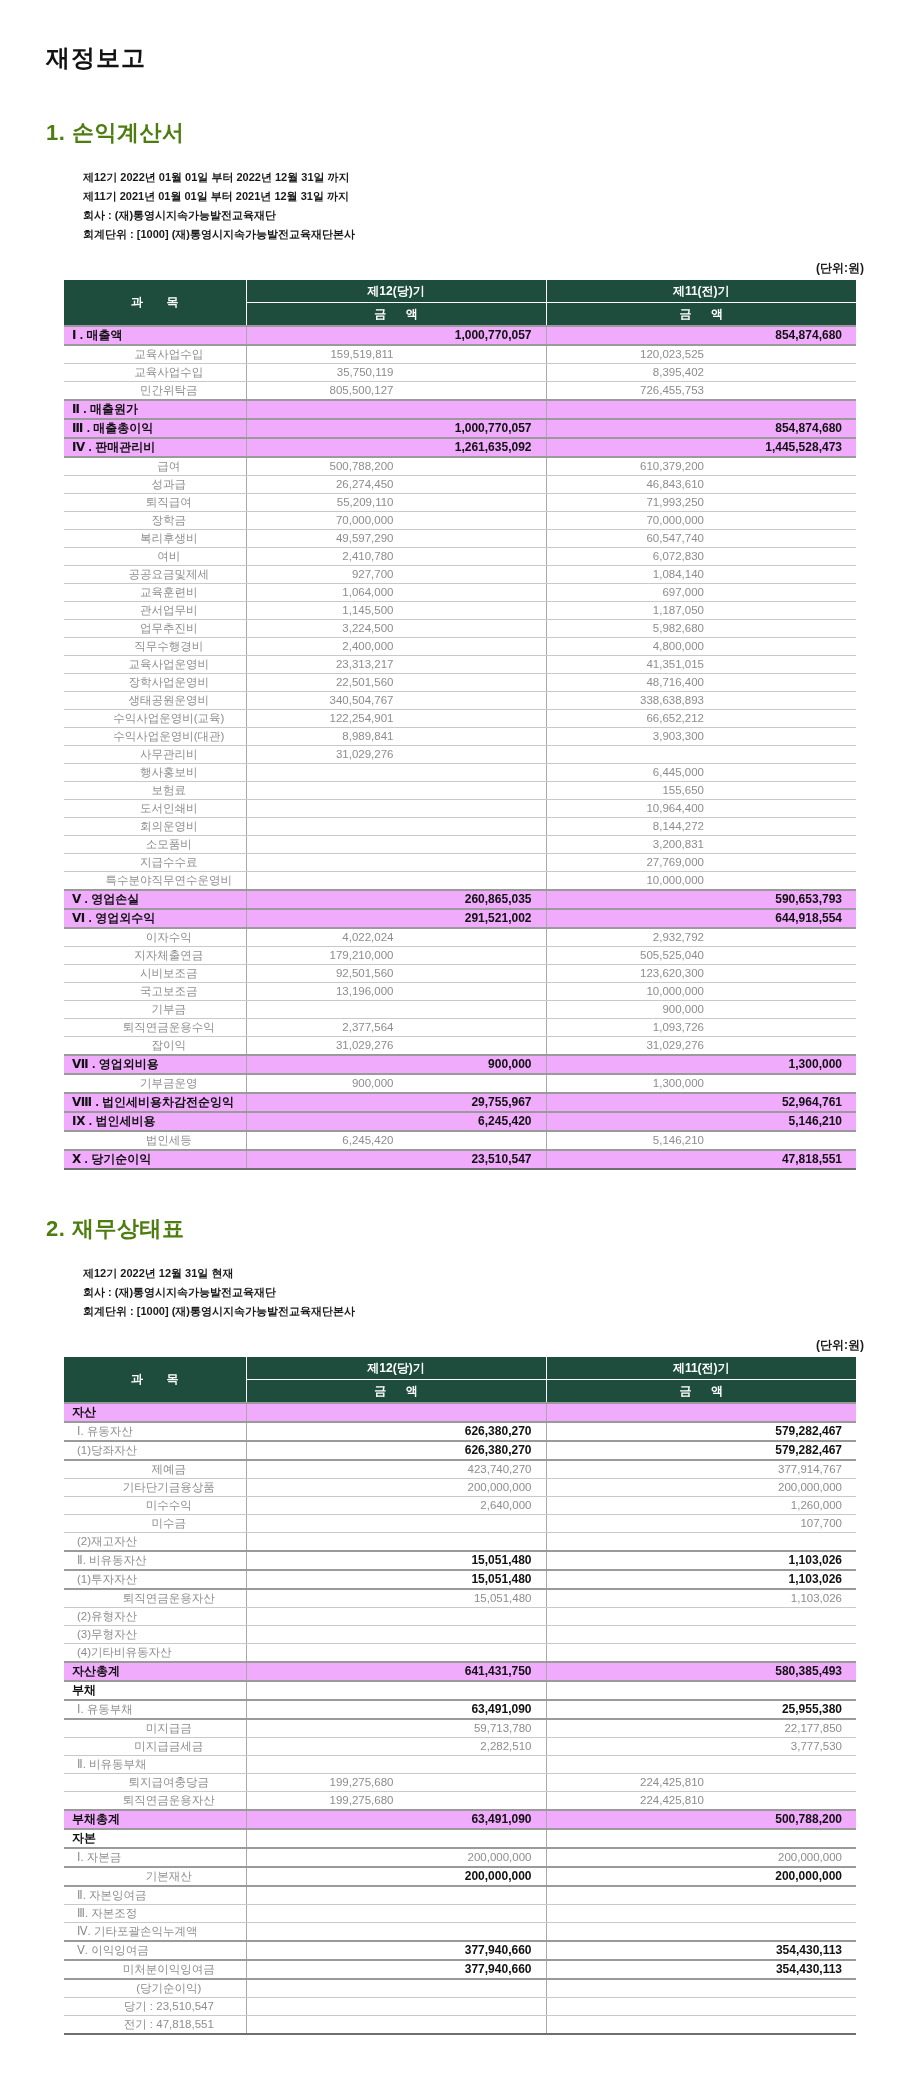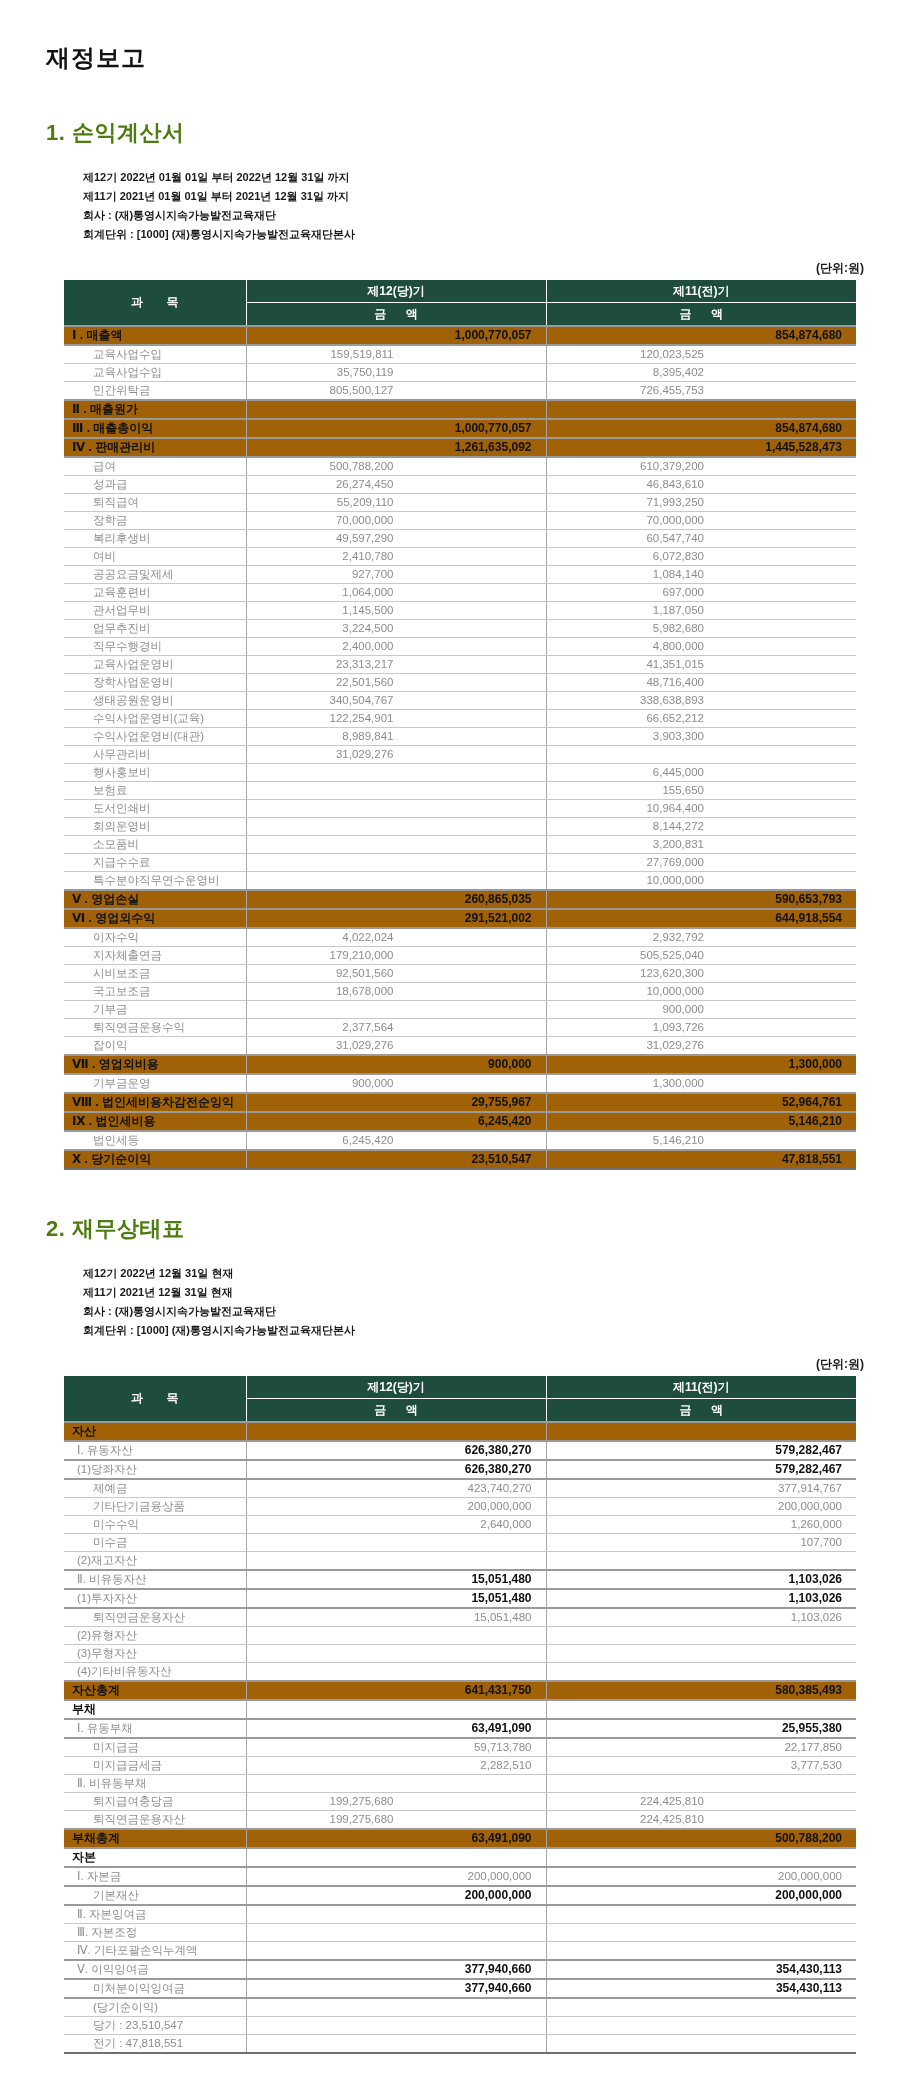--- a/index.html
+++ b/index.html
@@ -78,22 +78,22 @@
     text-align:right;
     color:#8d8d8d;
     padding-right:14px;
   }
   .fin-table td.val.pl{padding-right:152px;}
   .fin-table td.val.b{color:#111111;font-weight:bold;font-size:12px;}
   .fin-table td.lbl{color:#8d8d8d;text-align:left;}
   .fin-table td.lbl.b{color:#111111;font-weight:bold;font-size:12px;}
   .fin-table td.lbl.lv0{padding-left:8px;}
   .fin-table td.lbl.lv1{padding-left:13px;}
-  .fin-table td.lbl.lv2{padding-left:29px;}
-  tr.bg-beige{background:#a16207;padding-left:9px;}
+  .fin-table td.lbl.lv2{padding-left:29px;text-align:center;}
+  tr.bg-beige{background:#f0abfc;padding-left:9px;}
   tr.strong td{border-top:2px solid #9a9a9a;border-bottom:2px solid #9a9a9a;}
   .fin-table tbody tr:last-child td{border-bottom:2px solid #6f6f6f;}
 </style>
 </head>
 <body>
 
 <h1 class="page-title">재정보고</h1>
 
 <section class="report-section">
   <h2 class="sec-heading">1. 손익계산서</h2>
@@ -297,21 +297,21 @@
           <td class="val pl">179,210,000</td>
           <td class="val pl">505,525,040</td>
         </tr>
         <tr>
           <td class="lbl lv2">시비보조금</td>
           <td class="val pl">92,501,560</td>
           <td class="val pl">123,620,300</td>
         </tr>
         <tr>
           <td class="lbl lv2">국고보조금</td>
-          <td class="val pl">18,678,000</td>
+          <td class="val pl">13,196,000</td>
           <td class="val pl">10,000,000</td>
         </tr>
         <tr>
           <td class="lbl lv2">기부금</td>
           <td class="val pl"></td>
           <td class="val pl">900,000</td>
         </tr>
         <tr>
           <td class="lbl lv2">퇴직연금운용수익</td>
           <td class="val pl">2,377,564</td>
@@ -353,21 +353,20 @@
           <td class="val b">47,818,551</td>
         </tr>
       </tbody>
   </table>
 </section>
 
 <section class="report-section">
   <h2 class="sec-heading second">2. 재무상태표</h2>
   <div class="meta">
       <div class="meta-line">제12기 2022년 12월 31일 현재</div>
-      <div class="meta-line">제11기 2021년 12월 31일 현재</div>
       <div class="meta-line">회사 : (재)통영시지속가능발전교육재단</div>
       <div class="meta-line">회계단위 : [1000] (재)통영시지속가능발전교육재단본사</div>
     </div>
   <div class="unit-label">(단위:원)</div>
   <table class="fin-table">
     <colgroup>
         <col class="c-subject">
         <col class="c-v1">
         <col class="c-v2">
       </colgroup>

